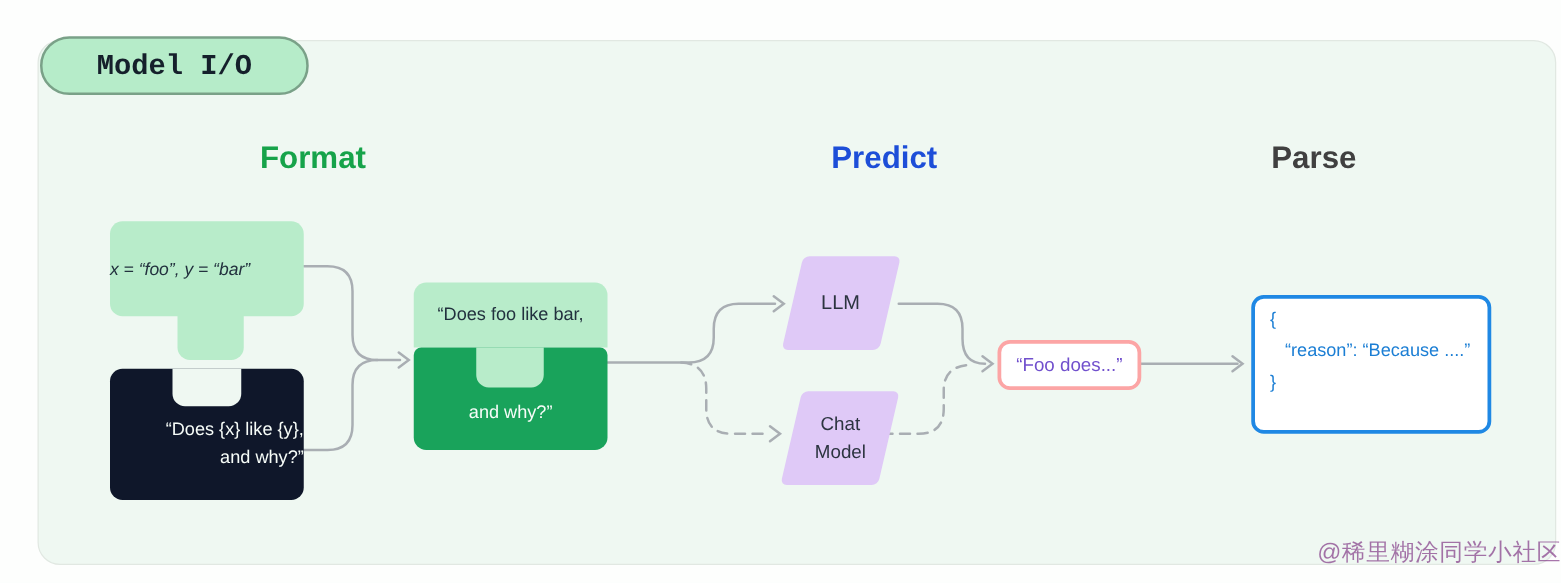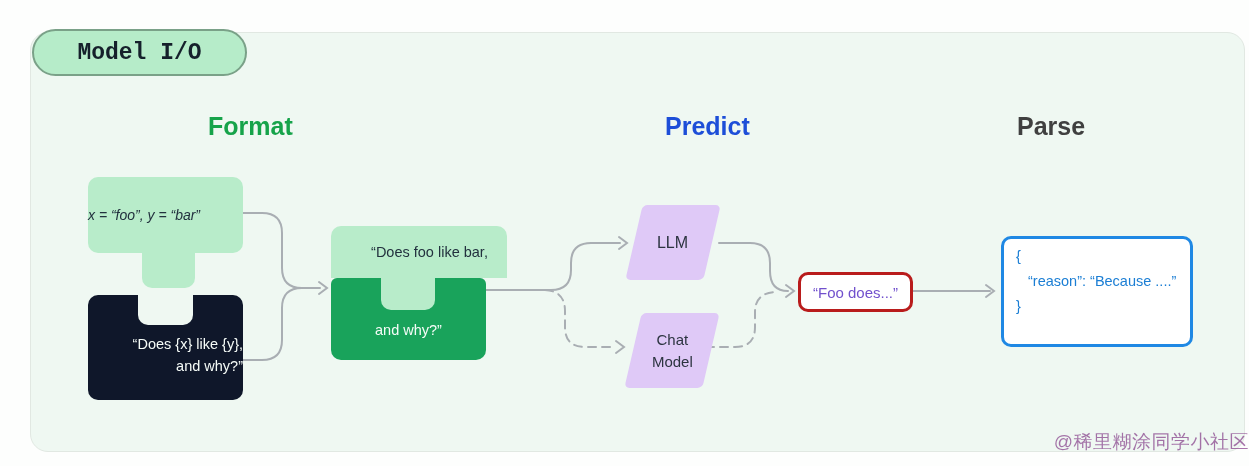--- a/index.html
+++ b/index.html
@@ -30,37 +30,37 @@
          font-size:14.5px;text-align:right;}
   .piece-dark .notch{position:absolute;left:50px;top:0;width:55px;height:30px;
          background:#eff8f2;border-radius:0 0 10px 10px;}
   .piece-dark .dark-text{position:absolute;left:0;top:38px;width:100%;
          line-height:22px;}
 
   .combined{position:absolute;left:331px;top:226px;width:155px;height:134px;z-index:2;}
   .combined .c-light{position:absolute;left:0;top:0;width:155px;height:52px;
          background:#b8ecca;border-radius:10px 10px 0 0;
          display:flex;align-items:center;justify-content:center;
-         font-size:14.5px;color:#22313e;padding-left:21px;}
+         font-size:14.5px;color:#22313e;}
   .combined .c-dark{position:absolute;left:0;top:52px;width:155px;height:82px;
          background:#19a35b;border-radius:6px 6px 10px 10px;}
   .combined .c-tab{position:absolute;left:50px;top:52px;width:54px;height:32px;
          background:#b8ecca;border-radius:0 0 10px 10px;}
   .combined .c-text{position:absolute;left:0;top:96px;width:100%;text-align:center;
          color:#f6fcf8;font-size:14.5px;}
 
   .para{position:absolute;width:78px;height:75px;background:#dfc9f7;border-radius:5px;
         transform:skewX(-13deg);display:flex;align-items:center;justify-content:center;
         z-index:2;color:#2c3440;text-align:center;}
   .para-llm{left:634px;top:205px;font-size:16px;}
   .para-chat{left:633px;top:313px;font-size:15px;line-height:22px;}
   .para .unskew{transform:skewX(13deg);}
 
   .foo-box{position:absolute;left:798px;top:272px;width:115px;height:40px;
-        background:#fff;border:3px solid #b91c1c;border-radius:10px;box-sizing:border-box;
+        background:#fff;border:3px solid #fca5a5;border-radius:10px;box-sizing:border-box;
         display:flex;align-items:center;justify-content:center;z-index:2;
         font-size:15px;color:#7150cd;}
   .parse-box{position:absolute;left:1001px;top:236px;width:192px;height:111px;
         background:#fff;border:3px solid #1f88e4;border-radius:10px;box-sizing:border-box;
         padding:5px 0 0 12px;z-index:2;font-size:14.5px;line-height:25px;color:#1b7ed4;}
   .parse-box .indent{padding-left:12px;}
 
   .watermark{position:absolute;right:0;bottom:11px;z-index:4;font-size:19px;
         color:#701a75;opacity:.6;letter-spacing:.5px;}
 </style>

